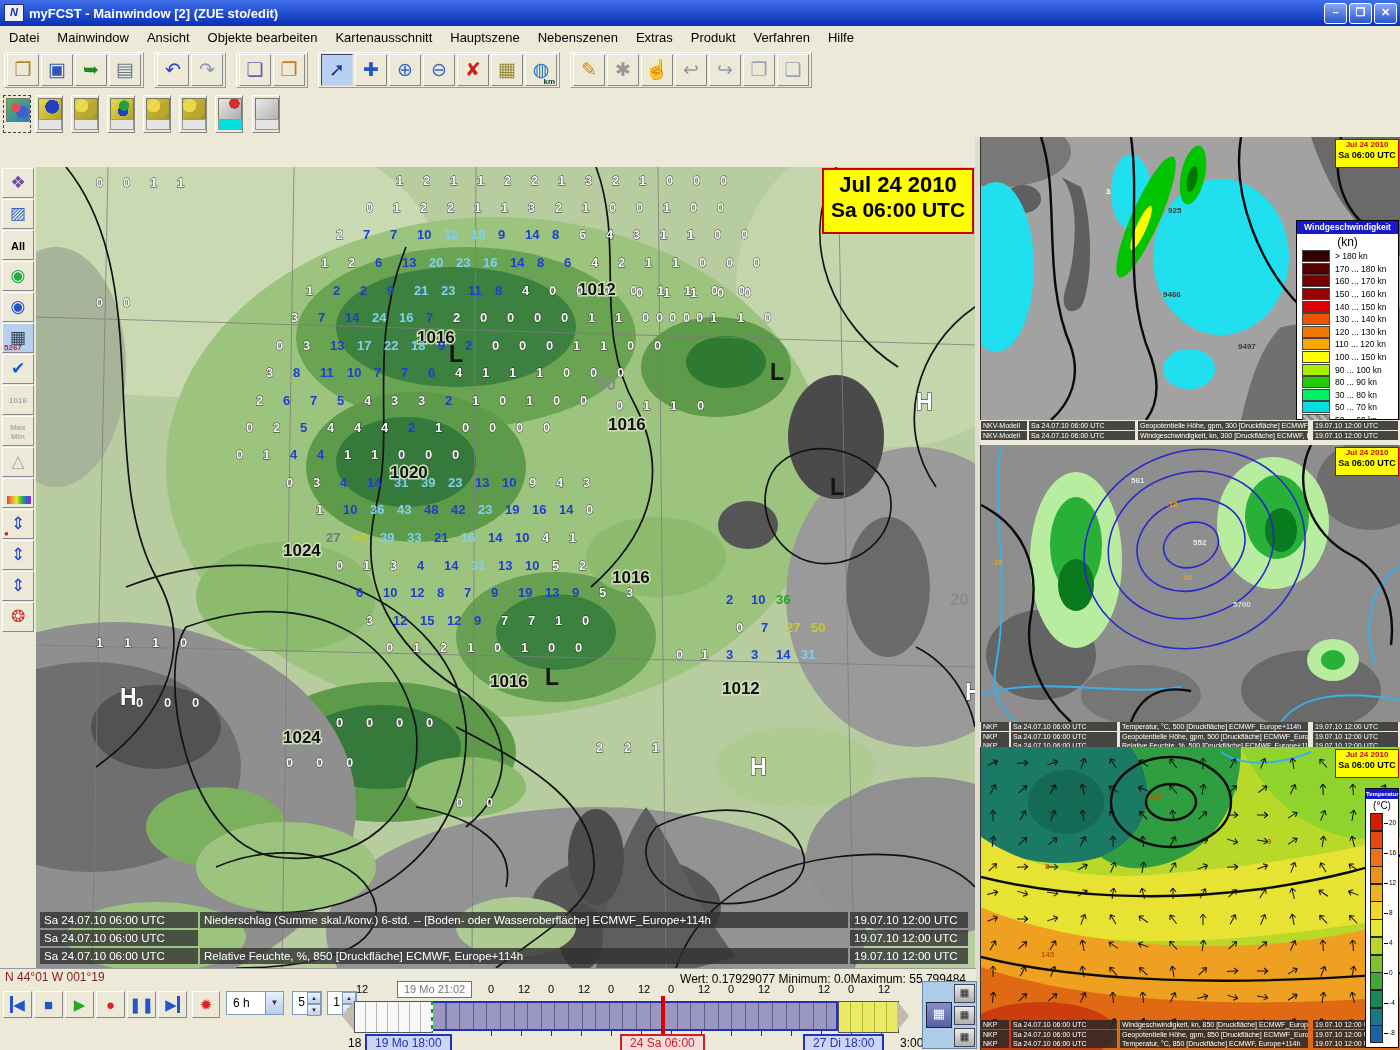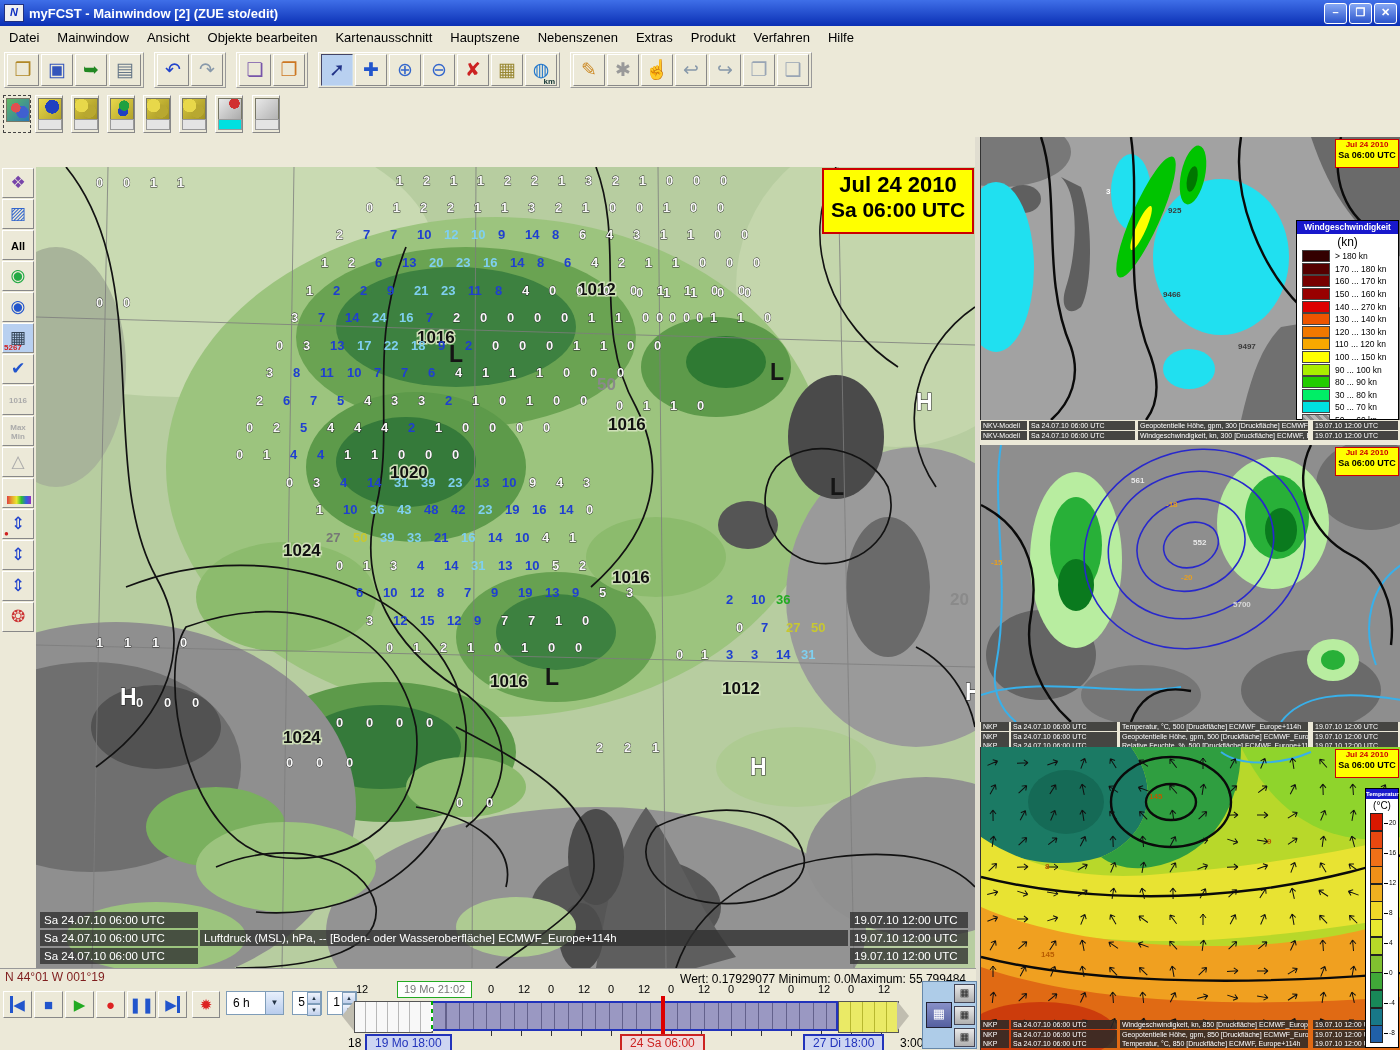--- a/index.html
+++ b/index.html
@@ -613,29 +613,30 @@
         </g>
     </svg>
     <div class="datebox-main">
       <div class="l1">Jul 24 2010</div>
       <div class="l2">Sa 06:00 UTC</div>
     </div>
 
   <div id="status-main" style="position: absolute; left: 2px; top: 745px; width: 932px;">
         <div class="srow" style="top: 0px; left: 0px; width: 932px; position: absolute;">
           <span class="scell" style="left: 2px; width: 158px;">Sa 24.07.10 06:00 UTC</span>
+          <span class="scell" style="left: 162px; width: 648px;">Niederschlag (Summe skal./konv.)  6-std. -- [Boden- oder Wasseroberfläche] ECMWF_Europe+114h</span>
           <span class="scell" style="left: 812px; width: 118px;">19.07.10 12:00 UTC</span>
         </div>
         <div class="srow" style="top: 18px; left: 0px; width: 932px; position: absolute;">
           <span class="scell" style="left: 2px; width: 158px;">Sa 24.07.10 06:00 UTC</span>
-          <span class="scell" style="left: 162px; width: 648px;">Luftdruck (MSL), hPa, -- [Boden- oder Wasseroberfläche] ECMWF_Europe+114h</span>
           <span class="scell" style="left: 812px; width: 118px;">19.07.10 12:00 UTC</span>
         </div>
         <div class="srow" style="top: 36px; left: 0px; width: 932px; position: absolute;">
           <span class="scell" style="left: 2px; width: 158px;">Sa 24.07.10 06:00 UTC</span>
+          <span class="scell" style="left: 162px; width: 648px;">Relative Feuchte, %, 850 [Druckfläche] ECMWF, Europe+114h</span>
           <span class="scell" style="left: 812px; width: 118px;">19.07.10 12:00 UTC</span>
         </div>
       </div>
     </div>
 
   <div class="rcol-gutter"></div>
 
   <div class="panel" style="top:137px;height:283px;">
     <svg width="420" height="283" viewBox="0 0 420 283">
       <rect width="420" height="283" fill="#a2a2a2"></rect>
@@ -688,21 +689,21 @@
           <div class="lw-row">
             <div class="lw-swatch" style="background: rgb(119, 0, 0);"></div>
             <span class="lw-label">160 ... 170 kn</span>
           </div>
           <div class="lw-row">
             <div class="lw-swatch" style="background: rgb(153, 0, 0);"></div>
             <span class="lw-label">150 ... 160 kn</span>
           </div>
           <div class="lw-row">
             <div class="lw-swatch" style="background: rgb(221, 0, 0);"></div>
-            <span class="lw-label">140 ... 270 kn</span>
+            <span class="lw-label">140 ... 150 kn</span>
           </div>
           <div class="lw-row">
             <div class="lw-swatch" style="background: rgb(238, 85, 0);"></div>
             <span class="lw-label">130 ... 140 kn</span>
           </div>
           <div class="lw-row">
             <div class="lw-swatch" style="background: rgb(240, 120, 0);"></div>
             <span class="lw-label">120 ... 130 kn</span>
           </div>
           <div class="lw-row">

